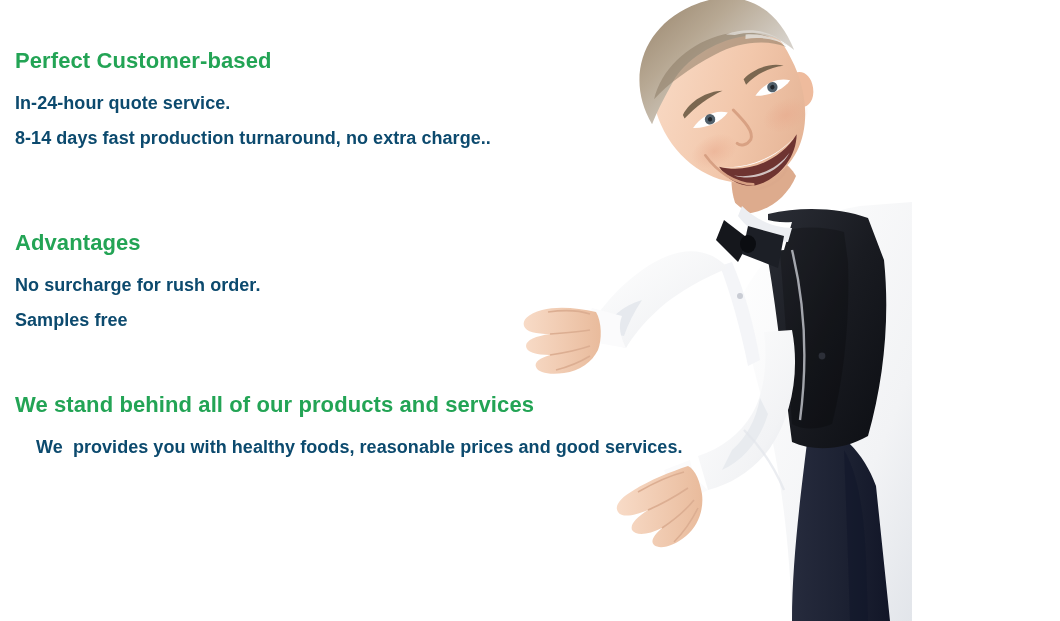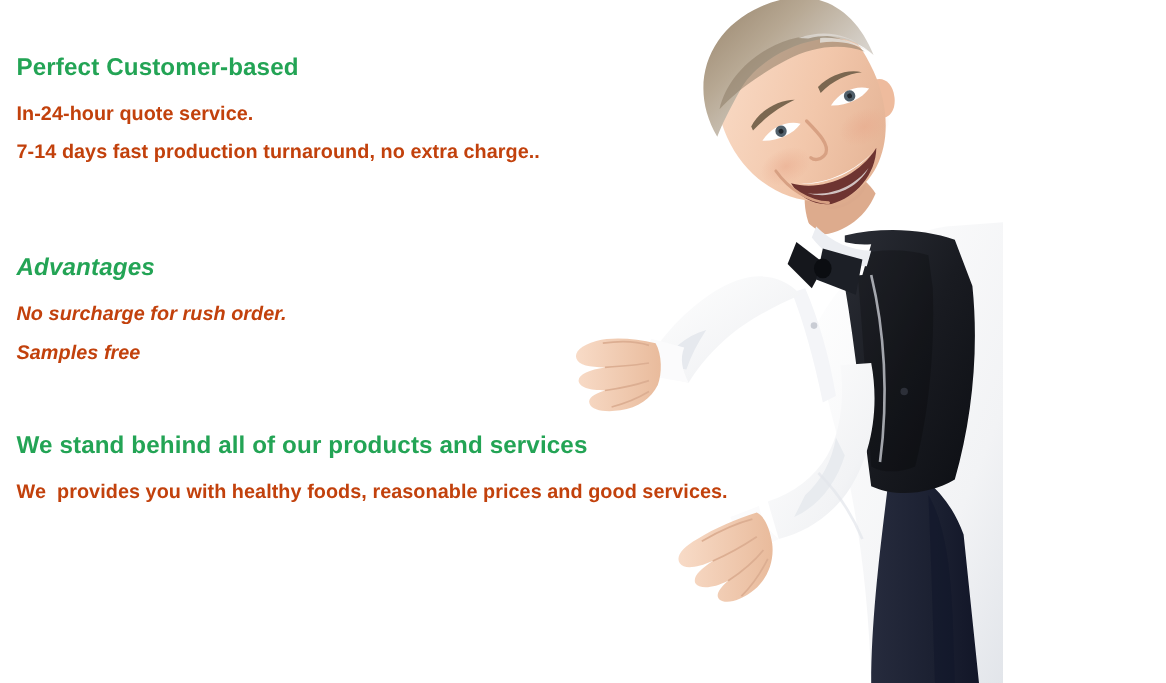--- a/index.html
+++ b/index.html
@@ -33,34 +33,34 @@
     font-weight: bold;
     color: #23a455;
     letter-spacing: 0.1px;
     line-height: 26px;
     margin: 0 0 0 0;
     white-space: nowrap;
   }
   .section-line {
     font-size: 18px;
     font-weight: bold;
-    color: #c2410c;
+    color: #0c4a6e;
     line-height: 35px;
     white-space: pre;
     letter-spacing: 0.05px;
   }
 
   #sec-customer { top: 48px; }
   #sec-customer .lines { margin-top: 12px; }
 
-  #sec-advantages { top: 230px; font-style: italic; }
+  #sec-advantages { top: 230px; }
   #sec-advantages .lines { margin-top: 12px; }
 
   #sec-guarantee { top: 392px; }
-  #sec-guarantee .lines { margin-top: 12px; }
+  #sec-guarantee .lines { margin-top: 12px; margin-left: 21px; }
 
   
   .presenter-photo {
     position: absolute;
     right: 0;
     top: 0;
     width: 420px;
     height: 621px;
     z-index: 1;
     overflow: hidden;
@@ -221,21 +221,21 @@
       <path d="M252 430 C268 446 282 466 292 490" fill="none" stroke="#e3e6eb" stroke-width="2.4" opacity="0.7"></path>
     </svg>
   </div>
 
   <div class="text-column">
 
     <div class="section" id="sec-customer">
       <div class="section-heading">Perfect Customer-based</div>
       <div class="lines">
         <div class="section-line">In-24-hour quote service.</div>
-        <div class="section-line">7-14 days fast production turnaround, no extra charge..</div>
+        <div class="section-line">8-14 days fast production turnaround, no extra charge..</div>
       </div>
     </div>
 
     <div class="section" id="sec-advantages">
       <div class="section-heading">Advantages</div>
       <div class="lines">
         <div class="section-line">No surcharge for rush order.</div>
         <div class="section-line">Samples free</div>
       </div>
     </div>

